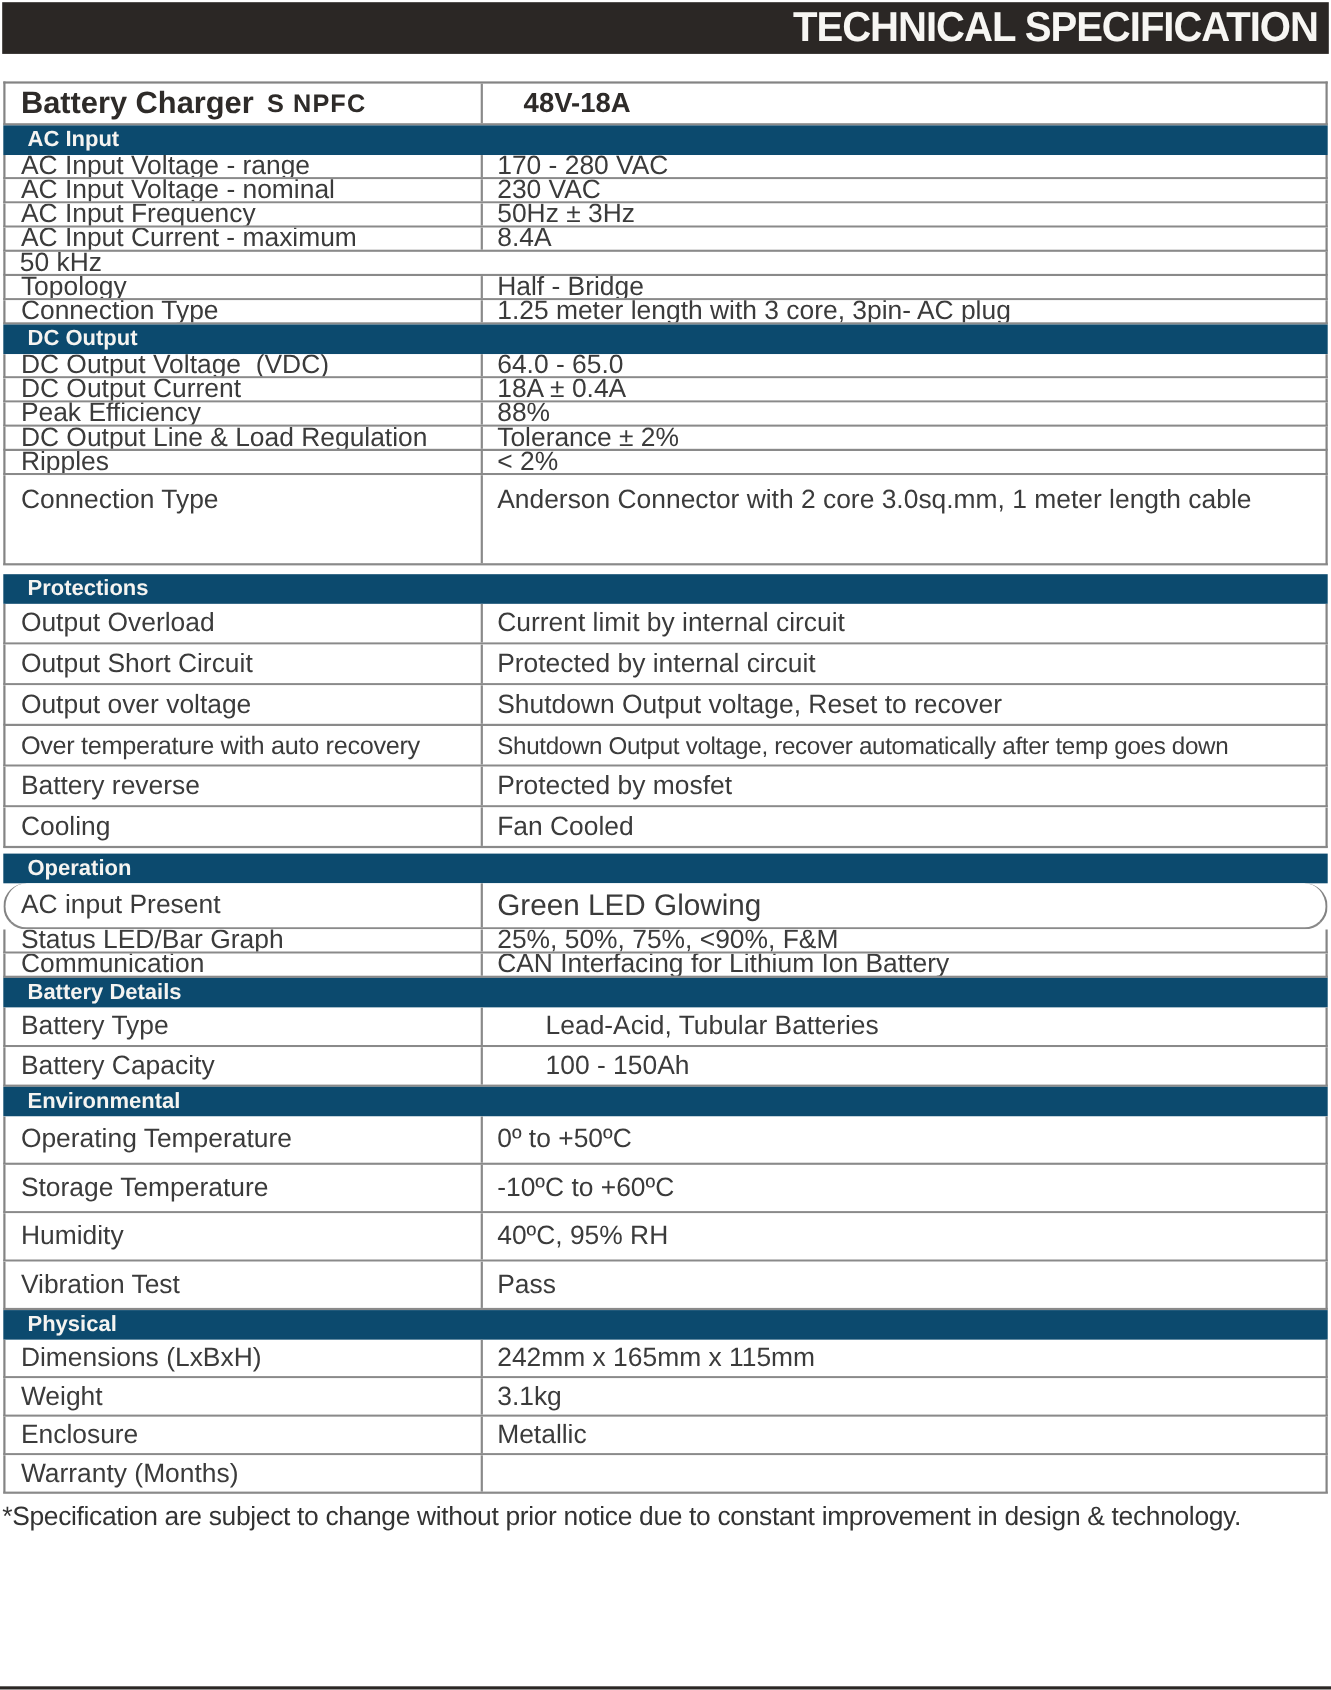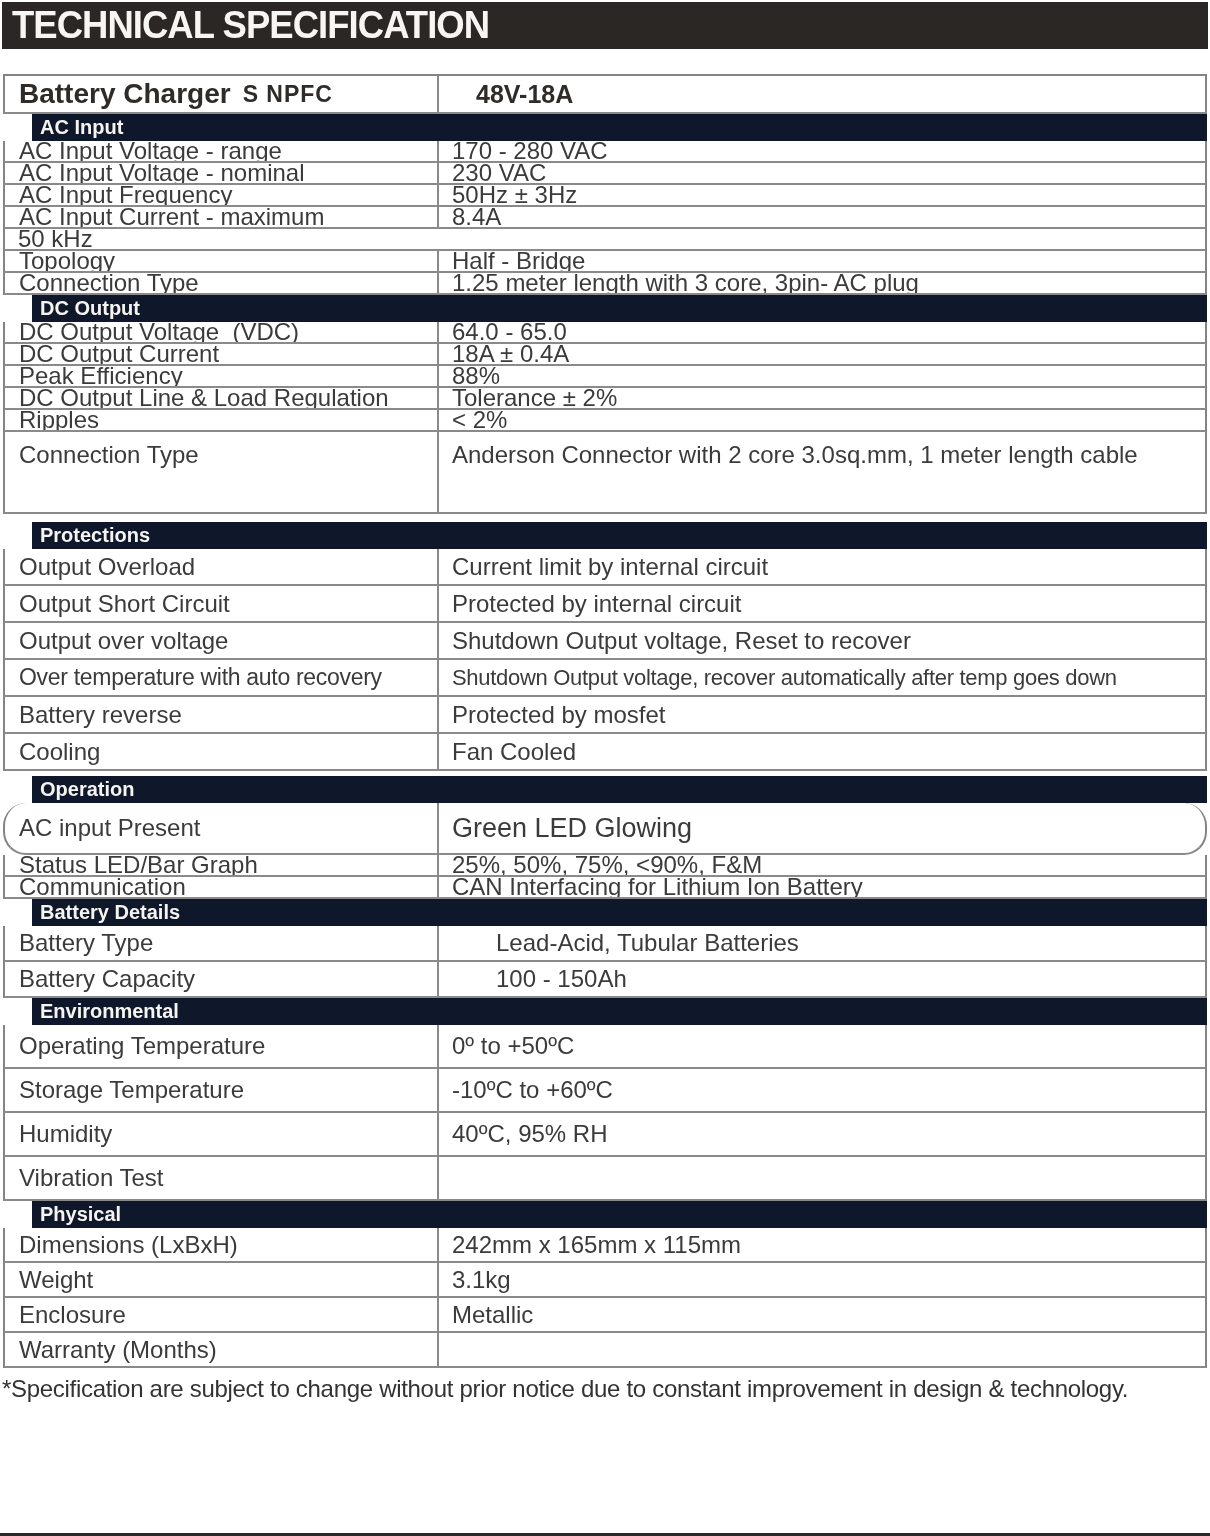--- a/index.html
+++ b/index.html
@@ -16,21 +16,21 @@
     width: 1210px;
     height: 1536px;
     background: #ffffff;
   }
   .title-bar {
     margin: 2px 2px 0 2px;
     height: 47px;
     background: #2b2725;
     display: flex;
     align-items: center;
-    justify-content: flex-start;
+    justify-content: flex-end;
   }
   .title-bar h1 {
     margin: 0;
     color: #f7f6f3;
     font-size: 38px;
     font-weight: 700;
     letter-spacing: -1px;
     transform: scaleX(0.96);
   }
   .spec-table {
@@ -71,36 +71,35 @@
   .value-cell {
     flex: 1;
     align-self: stretch;
     display: flex;
     align-items: center;
     padding-left: 13px;
     font-size: 24px;
   }
   .section-bar {
     height: 27px;
-    background: #0f172a;
+    background: #0c4a6e;
     color: #f5f4f1;
     font-size: 20px;
     font-weight: 700;
     display: flex;
     align-items: center;
-    padding-left: 8px;
+    padding-left: 22px;
     box-sizing: border-box;
-    margin-left: 29px;
   }
   .product-name { font-size: 28px; font-weight: 700; color: #2e2b29; }
   .product-model { font-size: 23px; font-weight: 700; color: #2e2b29; margin-left: 12px; letter-spacing: 1px; }
   .product-rating { font-size: 25px; font-weight: 700; color: #2e2b29; }
   .row-tall { height: 82px; }
   .row-tall .label-cell, .row-tall .value-cell { align-items: flex-start; padding-top: 9px; }
-  .row-ac-present { height: 52px; border-radius: 23px; }
+  .row-ac-present { height: 42px; border-radius: 23px; }
   .row-ac-present .value-cell { font-size: 27px; }
   .label-sm { font-size: 23px !important; letter-spacing: -0.3px; }
   .value-sm { font-size: 22px !important; letter-spacing: -0.3px; }
   .gap8 { margin-top: 8px; }
   .gap5 { margin-top: 5px; }
   .sec-protections-row { height: 37px; }
   .sec-batt-row { height: 36px; gap: 44px; }
   .sec-env-row { height: 44px; }
   .sec-phys-row { height: 35px; }
   .footnote {
@@ -251,20 +250,21 @@
     <div class="row sec-env-row">
       <div class="cell label-cell">Storage Temperature</div>
       <div class="cell value-cell">-10ºC to +60ºC</div>
     </div>
     <div class="row sec-env-row">
       <div class="cell label-cell">Humidity</div>
       <div class="cell value-cell">40ºC, 95% RH</div>
     </div>
     <div class="row sec-env-row">
       <div class="cell label-cell">Vibration Test</div>
+      <div class="cell value-cell">Pass</div>
     </div>
 
     <div class="section-bar">Physical</div>
     <div class="row sec-phys-row">
       <div class="cell label-cell">Dimensions (LxBxH)</div>
       <div class="cell value-cell">242mm x 165mm x 115mm</div>
     </div>
     <div class="row sec-phys-row">
       <div class="cell label-cell">Weight</div>
       <div class="cell value-cell">3.1kg</div>

